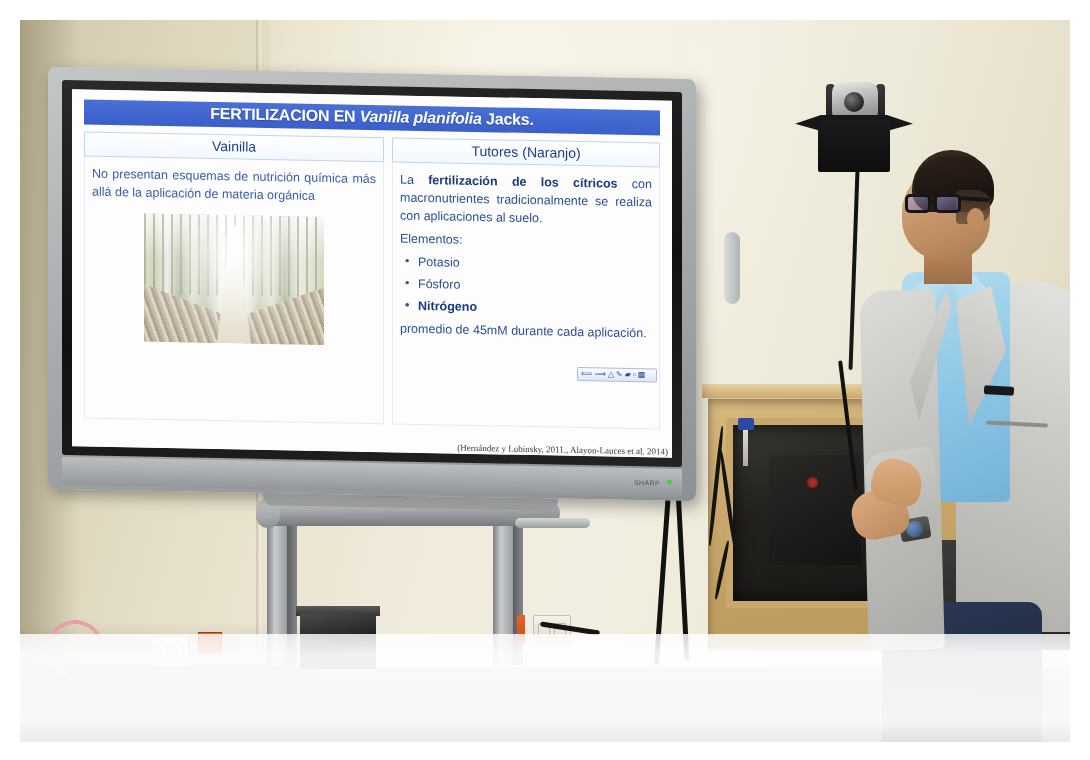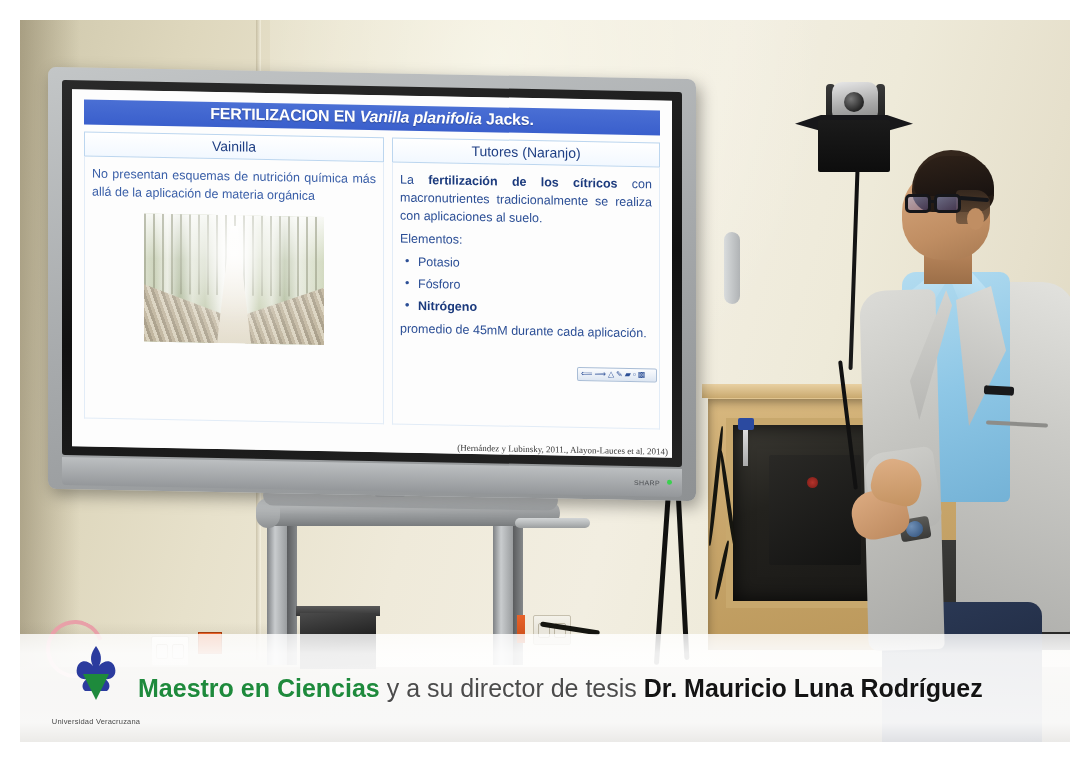--- a/index.html
+++ b/index.html
@@ -702,30 +702,21 @@
       <div class="p-sideburn"></div>
       <div class="p-ear"></div>
       <div class="p-glasses-l"></div>
       <div class="p-glasses-r"></div>
       <div class="p-glass-bridge"></div>
       <div class="p-glass-temple"></div>
     </div>
 
     <div class="banner">
 
-      <div class="uv-logo">
-        <svg class="uv-fleur" viewBox="0 0 60 56">
-          <path d="M30 0 C24 8 24 14 27 20 C21 13 13 14 11 22 C9 30 15 34 21 33 C16 36 15 42 19 45 L41 45 C45 42 44 36 39 33 C45 34 51 30 49 22 C47 14 39 13 33 20 C36 14 36 8 30 0 Z" fill="#2b3b9e"></path>
-          <path d="M17 28 L43 28 L30 54 Z" fill="#1e8a3c"></path>
-          <path d="M20 28 L40 28 L30 48 Z" fill="#2b3b9e" opacity="0"></path>
-        </svg>
-        <div class="uv-caption">Universidad Veracruzana</div>
-      </div>
 
       <div class="banner-lines">
-        <div class="bl"><span class="green">Maestro en Ciencias</span><span> y a su director de tesis </span><span class="black">Dr. Mauricio Luna Rodríguez</span></div>
       </div>
 
 
     </div>
 
   </div>
 </div>
 
 </body></html>

